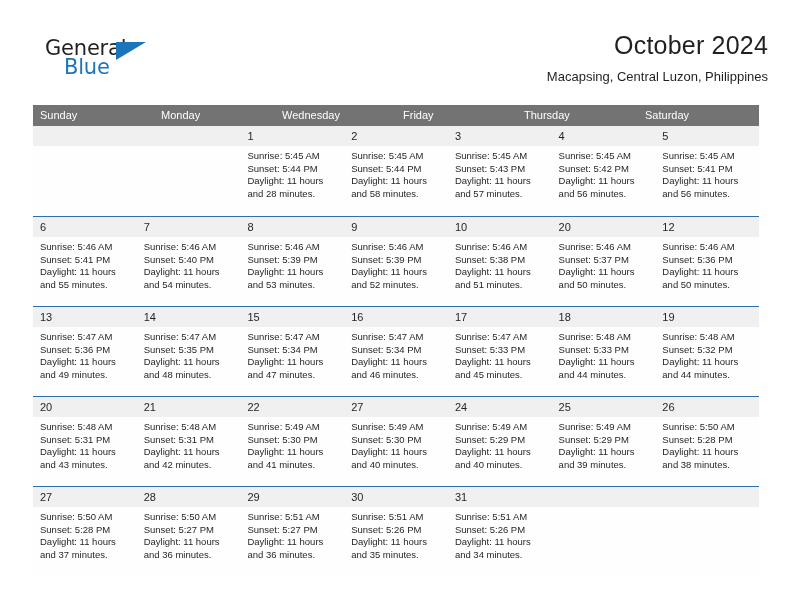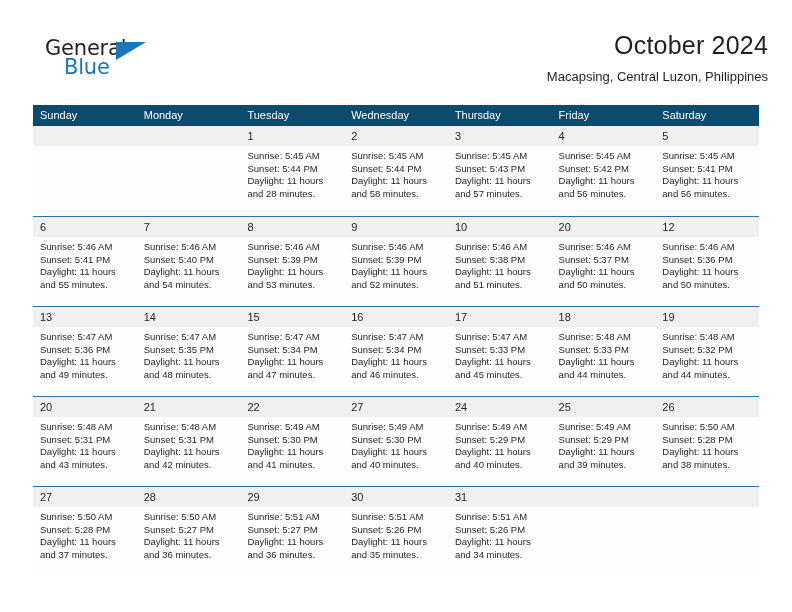--- a/index.html
+++ b/index.html
@@ -82,21 +82,21 @@
 
   
   .calendar {
     position: absolute;
     left: 33px;
     top: 105px;
     width: 726px;
   }
   .weekday-row {
     display: flex;
-    background: #0c4a6e;
+    background: #737373;
     height: 21px;
   }
   .weekday {
     flex: 1 1 0;
     color: #ffffff;
     font-size: 11px;
     line-height: 21px;
     padding-left: 7px;
     box-sizing: border-box;
     white-space: nowrap;
@@ -151,24 +151,23 @@
   <div class="title-block">
     <div class="cal-title">October 2024</div>
     <div class="cal-subtitle">Macapsing, Central Luzon, Philippines</div>
   </div>
 </div>
 
 <div class="calendar">
   <div class="weekday-row" id="weekday-row">
       <div class="weekday">Sunday</div>
       <div class="weekday">Monday</div>
-      <div class="weekday">Tuesday</div>
       <div class="weekday">Wednesday</div>
+      <div class="weekday">Friday</div>
       <div class="weekday">Thursday</div>
-      <div class="weekday">Friday</div>
       <div class="weekday">Saturday</div>
     </div>
   <div id="weeks-container">
       <div class="week-row first">
         <div class="day-cell empty">
           <div class="day-number-band"></div>
         </div>
         <div class="day-cell empty">
           <div class="day-number-band"></div>
         </div>

